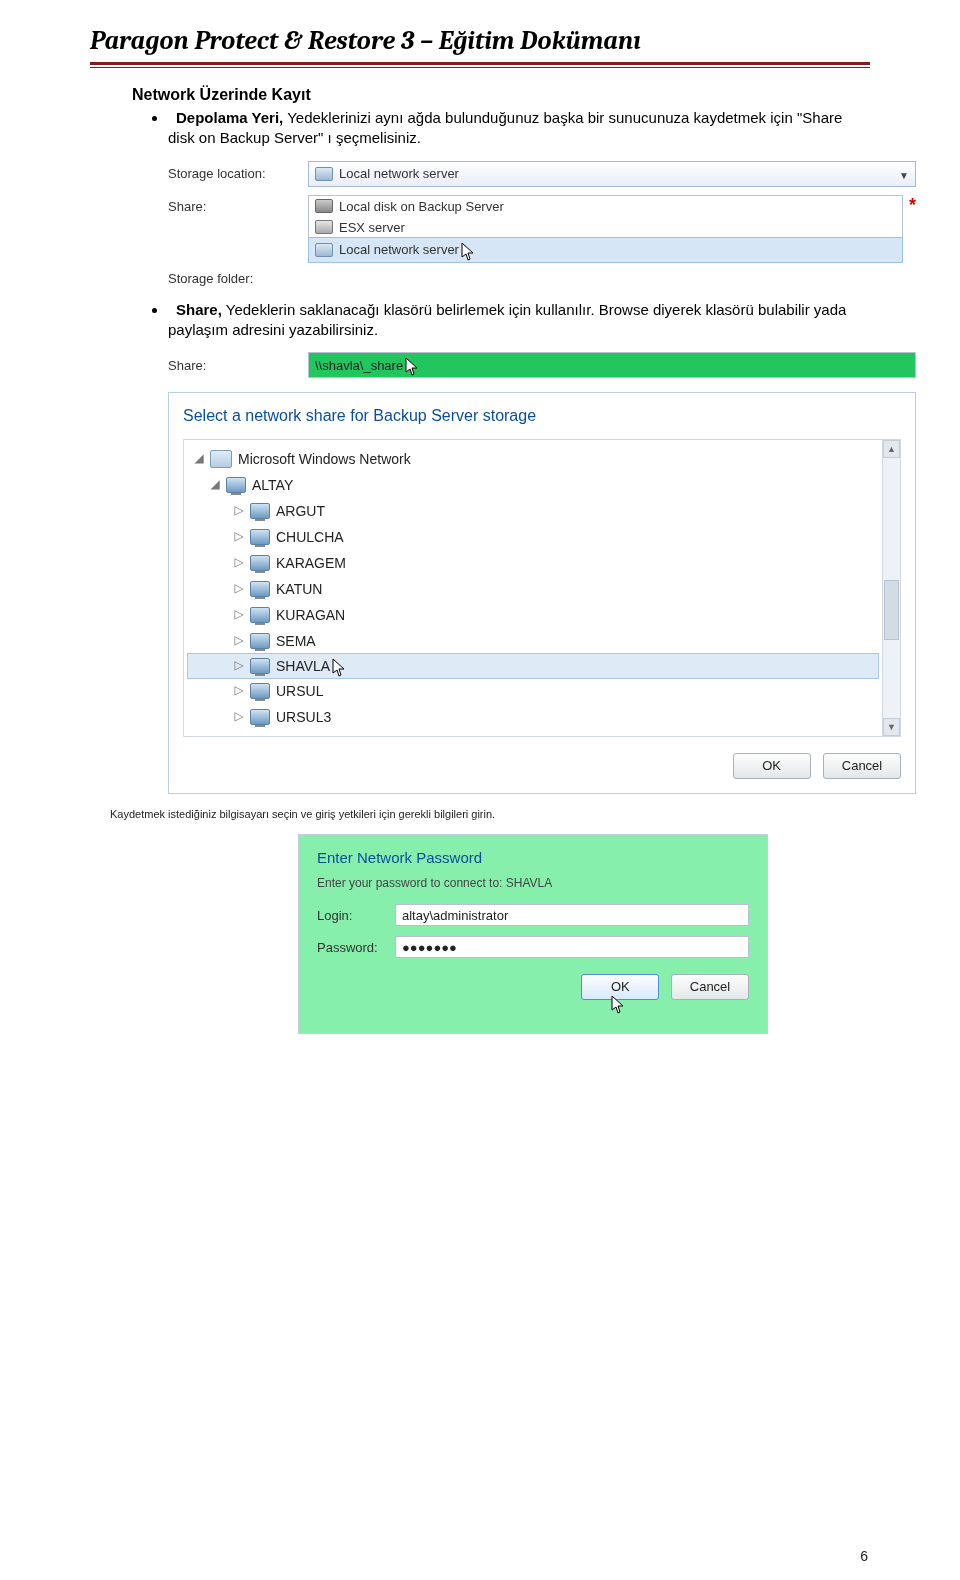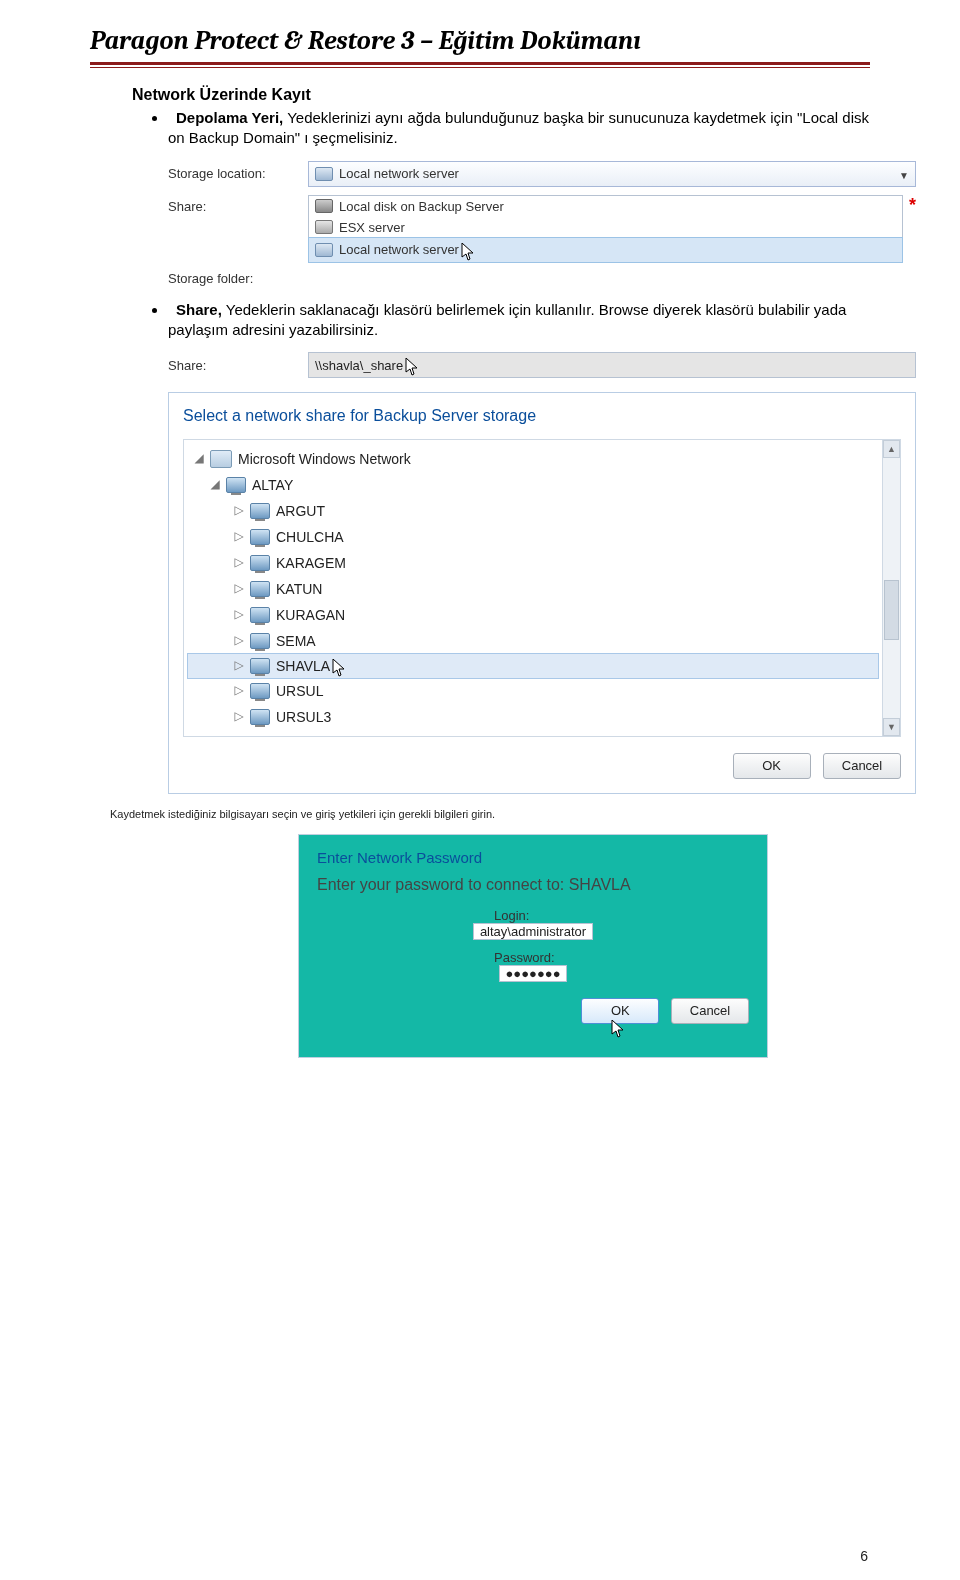--- a/index.html
+++ b/index.html
@@ -64,21 +64,21 @@
   .icon-sm { width:18px; height:14px; margin-right:6px; display:inline-block; }
   .ico-server { background: linear-gradient(#dde8f3,#9fb8d3); border:1px solid #6f8eb0; border-radius:2px; }
   .ico-disk { background: linear-gradient(#ccc,#888); border:1px solid #666; border-radius:2px; }
   .ico-esx { background: linear-gradient(#e6e6e6,#aaa); border:1px solid #777; border-radius:2px; }
   .cursor-icon { width:14px; height:18px; display:inline-block; margin-left:2px; position:relative; top:2px;}
   .cursor-icon svg { width:14px; height:18px; }
 
   
   .shot2 { width: 748px; margin-top:6px; }
   .txt-input {
-    flex:1; height:26px; border:1px solid #b6c2d2; background:#e5e5e5;
+    flex:1; height:26px; border:1px solid #b6c2d2; background:#22c55e;
     padding:0 6px; font-size:13px; display:flex; align-items:center;
   }
 
   
   .shot3 {
     width: 748px; border:1px solid #b9cde4; padding:14px; background:#fff;
     margin-top:10px;
   }
   .shot3-title { color:#0a4e9b; font-size:16px; margin-bottom:14px; }
   .tree-wrap { display:flex; }
@@ -107,40 +107,40 @@
     display:inline-block; min-width:78px; height:26px; line-height:24px;
     text-align:center; font-size:13px; color:#222;
     background: linear-gradient(#fdfdfd,#e4e7ea);
     border:1px solid #a8b0ba; border-radius:3px; margin-left:8px;
   }
   .win-btn.primary { border:1px solid #4f8fd6; background:linear-gradient(#fdfeff,#d7e9fb);}
 
   
   .shot4 {
     width: 470px; margin: 14px 0 0 208px; border:1px solid #bfcfde;
-    padding:14px 18px 18px 18px; background:#14b8a6; font-size:13px;
+    padding:14px 18px 18px 18px; background:#86efac; font-size:13px;
   }
   .shot4-title { color:#0a4e9b; font-size:15px; margin-bottom:10px; }
-  .shot4-sub { color:#444; font-size:16px; margin-bottom:14px; }
-  .s4-row { display:flex; align-items:center; margin-bottom:10px;flex-direction:column; }
+  .shot4-sub { color:#444; font-size:12px; margin-bottom:14px; }
+  .s4-row { display:flex; align-items:center; margin-bottom:10px; }
   .s4-lab { width:78px; color:#333; }
   .s4-inp { flex:1; height:22px; border:1px solid #b6c2d2; background:#fff; padding:0 6px; font-size:13px; display:flex; align-items:center; }
   .page-num { position:absolute; right:92px; bottom:16px; font-size:14px; color:#222;}
 </style>
 </head>
 <body>
 
 <div class="page-title">Paragon Protect &amp; Restore 3 – Eğitim Dokümanı</div>
 <hr class="title-rule">
 
 <div class="section-heading">Network Üzerinde Kayıt</div>
 
 <ul class="body">
   <li>
-    <span class="bold">Depolama Yeri,</span><span> Yedeklerinizi aynı ağda bulunduğunuz başka bir sunucunuza kaydetmek için "Local disk on Backup Domain" ı şeçmelisiniz.</span>
+    <span class="bold">Depolama Yeri,</span><span> Yedeklerinizi aynı ağda bulunduğunuz başka bir sunucunuza kaydetmek için "Share disk on Backup Server" ı şeçmelisiniz.</span>
   </li>
 </ul>
 
 <div class="screenshot-box shot1">
   <div class="s1-row">
     <div class="s1-label">Storage location:</div>
     <div class="combo">
       <span class="icon-sm ico-server"></span>
       <span>Local network server</span>
       <span class="arrow">▼</span>

